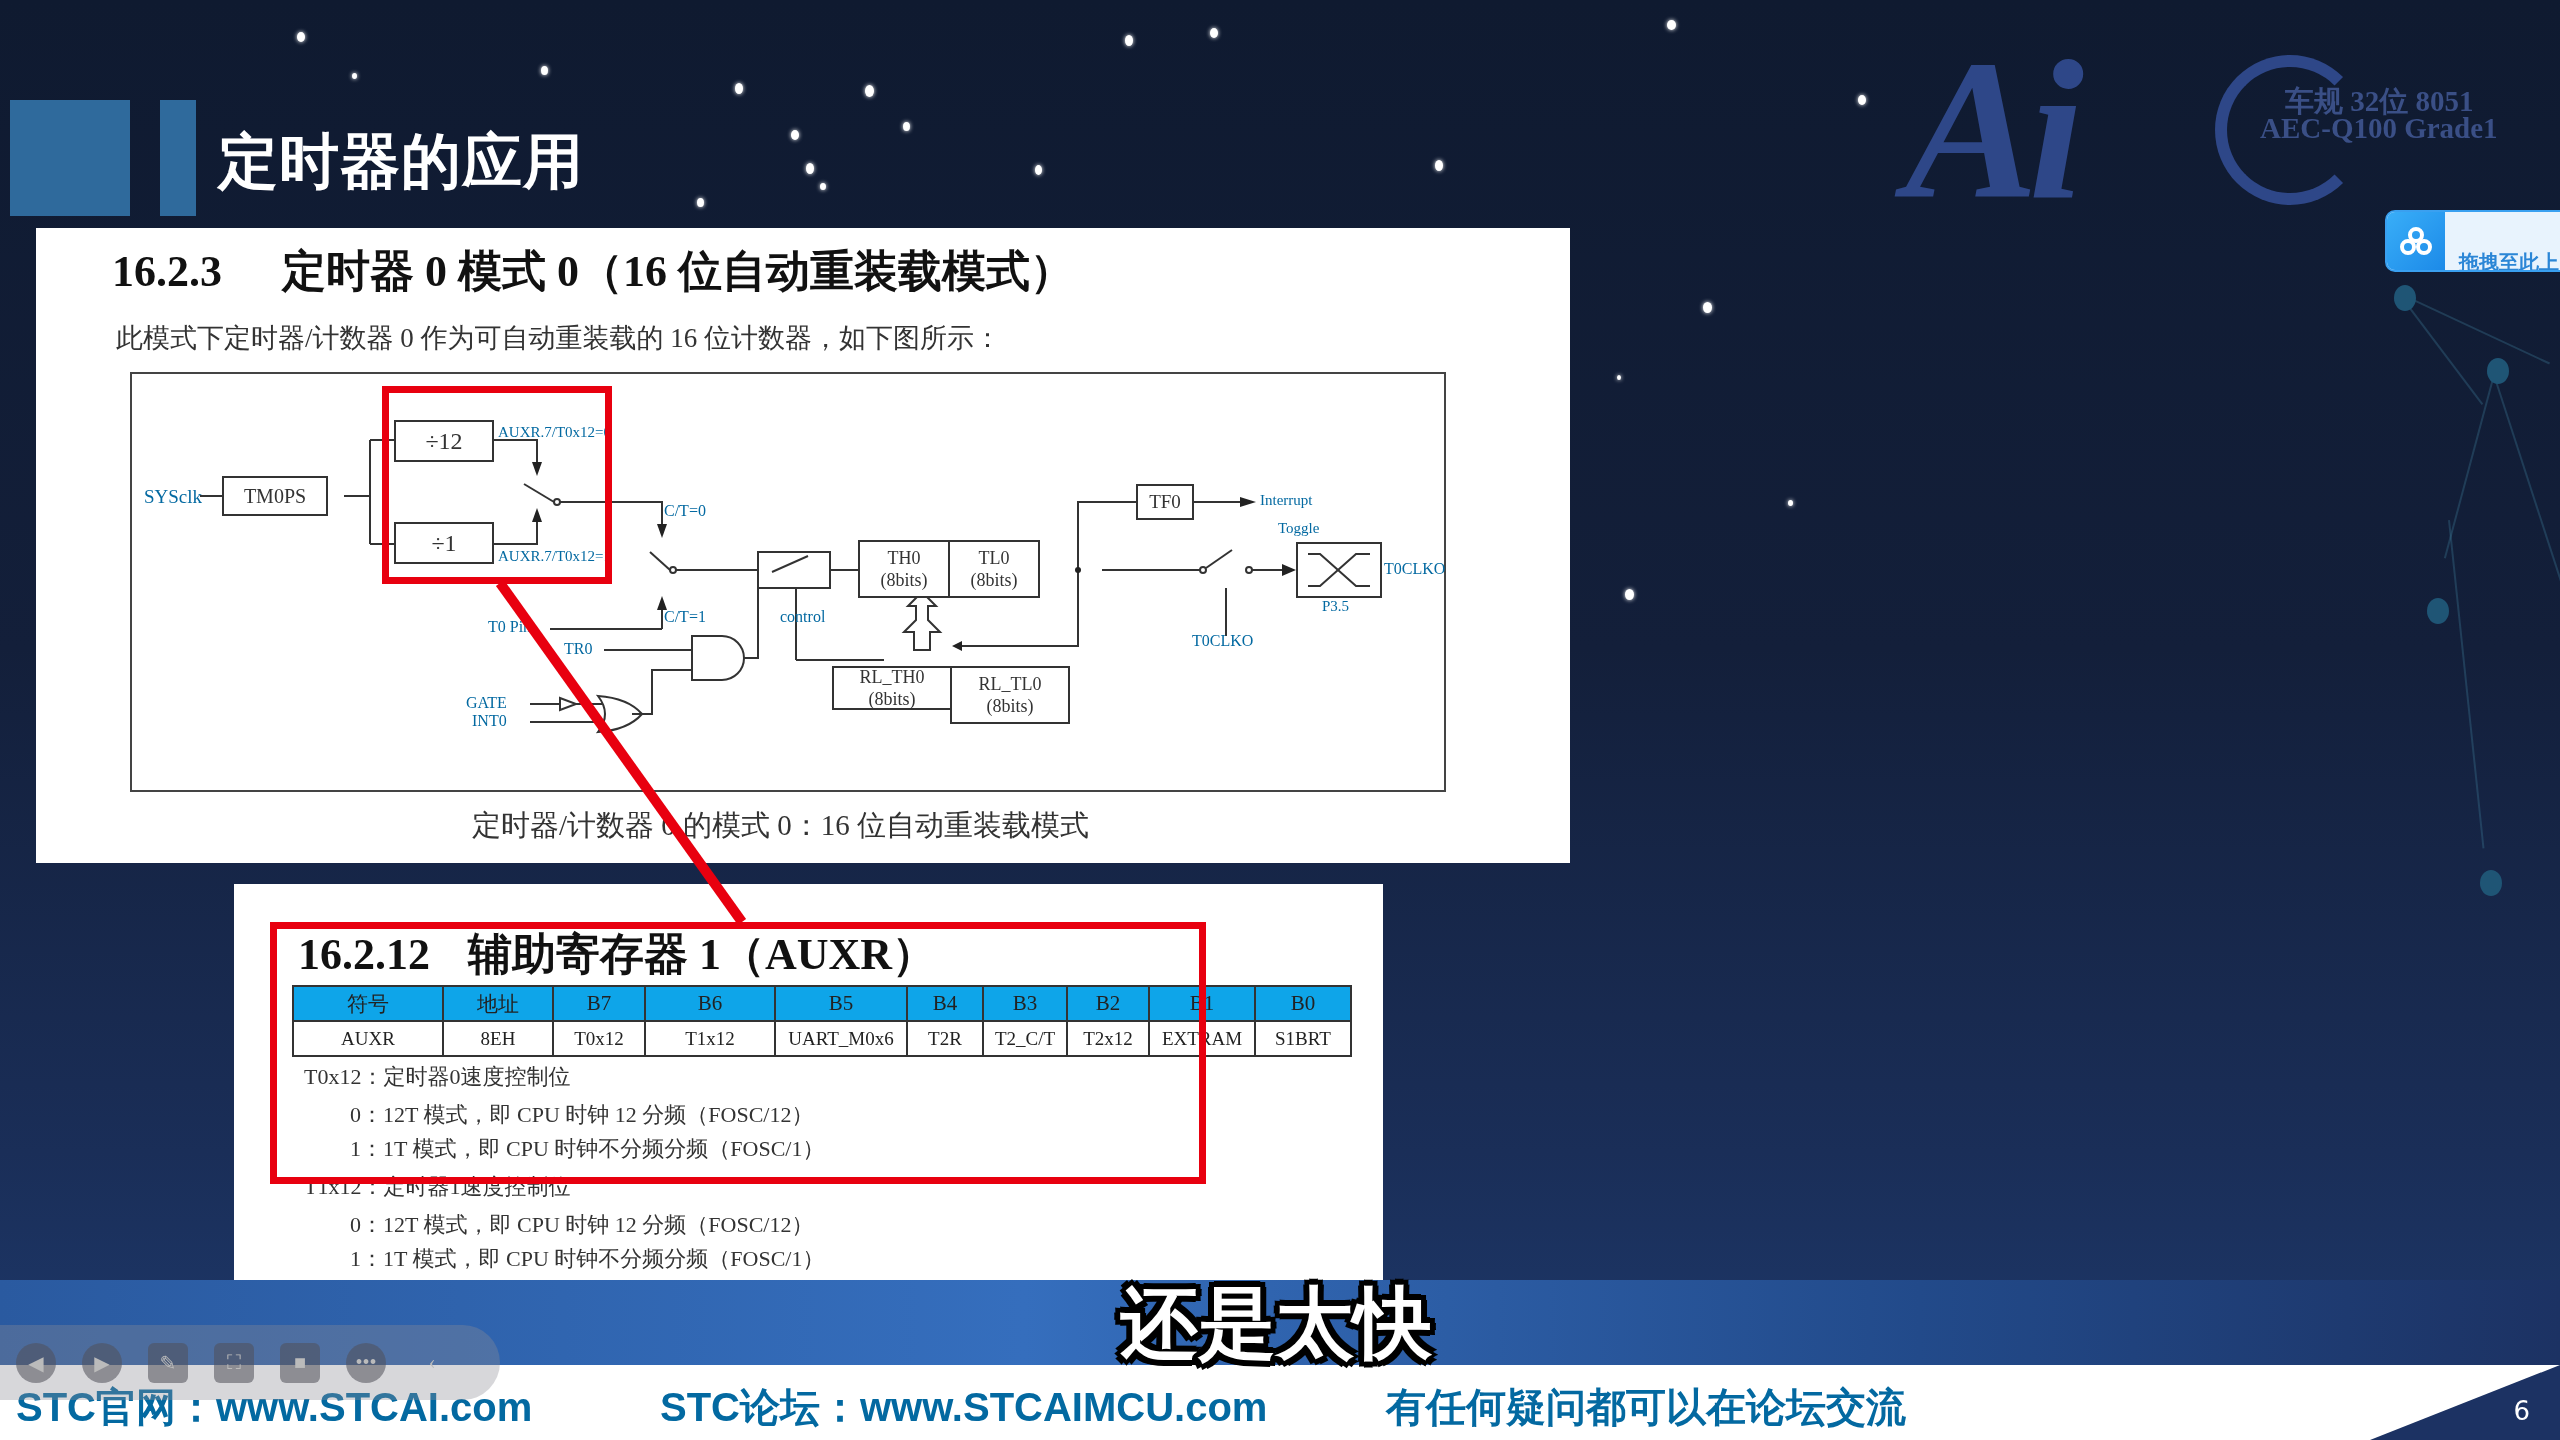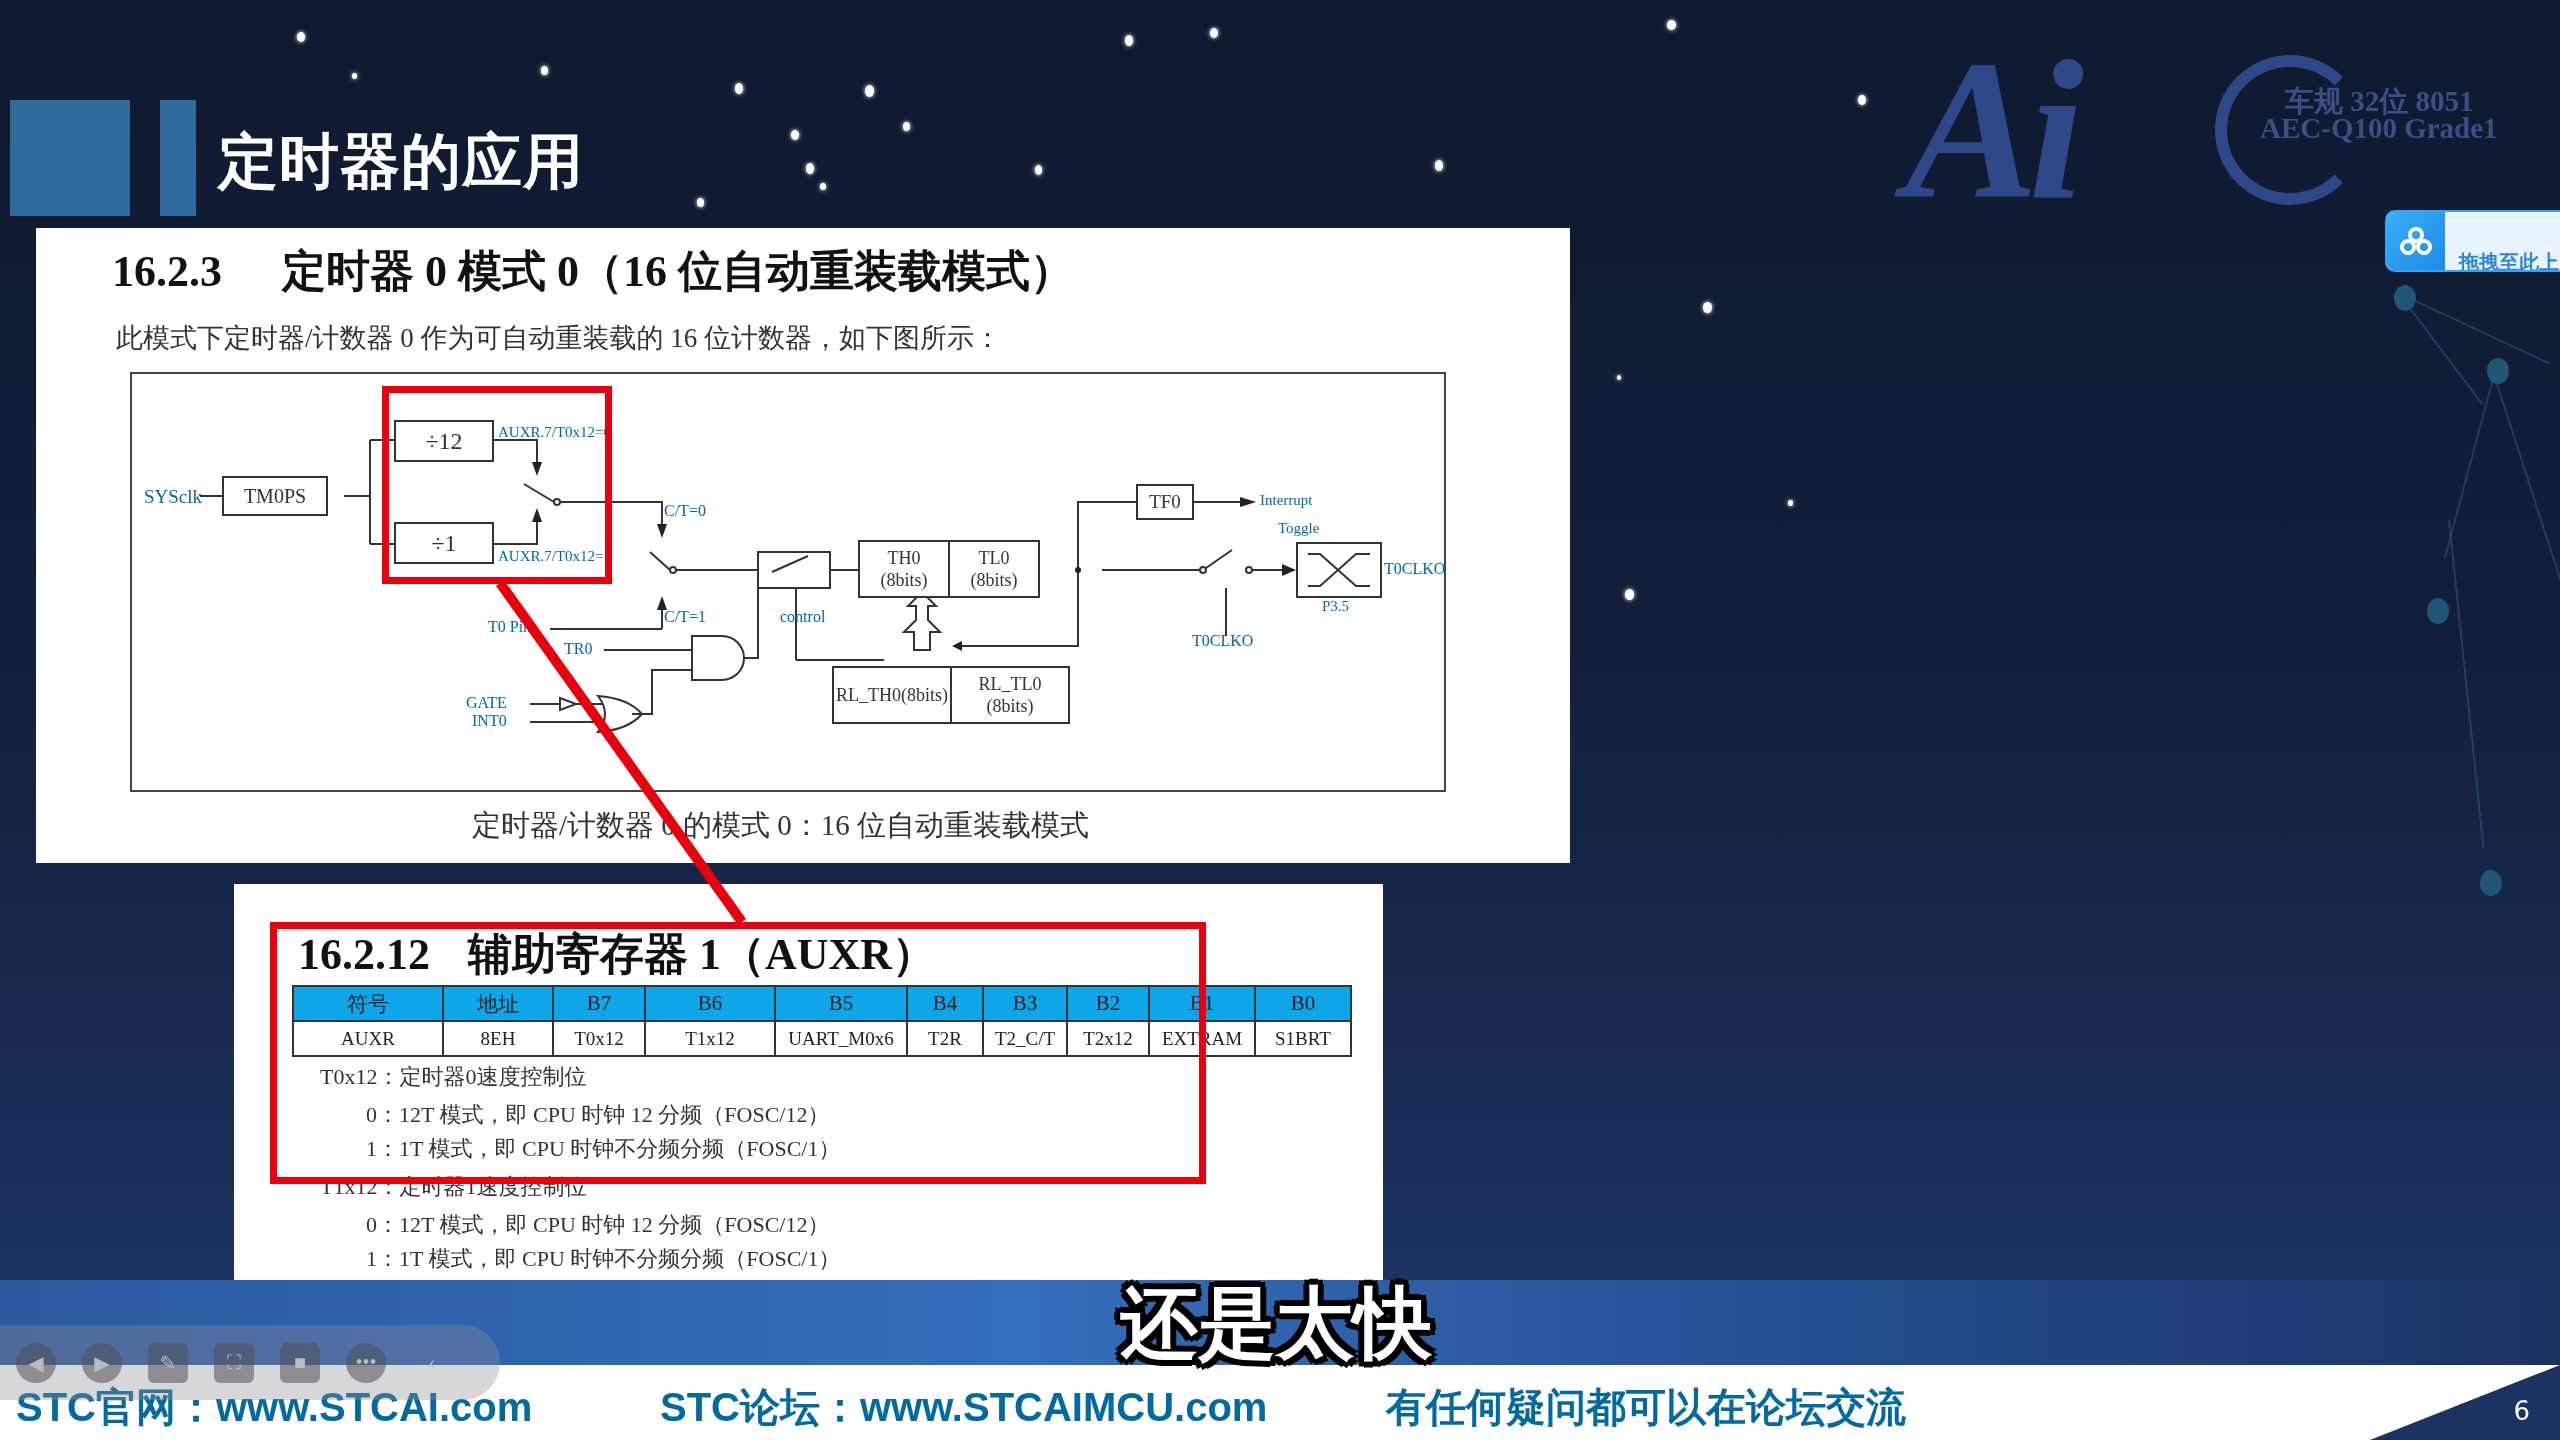--- a/index.html
+++ b/index.html
@@ -29,21 +29,21 @@
   .caption{position:absolute;left:472px;top:806px;font-size:29px;color:#333;white-space:nowrap;}
   .dlabel{position:absolute;font-size:17px;color:#0369a1;white-space:nowrap;}
   .dbox{position:absolute;border:2px solid #333;box-sizing:border-box;display:flex;align-items:center;justify-content:center;font-size:20px;color:#333;text-align:center;line-height:22px;background:#fff;}
   .redbox{position:absolute;border:7px solid #e8000f;box-sizing:border-box;}
   .doc2{left:234px;top:884px;width:1149px;height:446px;}
   .h2{position:absolute;left:298px;top:925px;font-size:44px;font-weight:bold;color:#111;white-space:nowrap;}
   .h2 .num{margin-right:38px;}
   table.reg{position:absolute;left:292px;top:985px;border-collapse:collapse;font-size:19px;color:#222;}
   table.reg td{border:2px solid #333;text-align:center;height:33px;padding:0 4px;}
   table.reg tr.hdr td{background:#0ea5e9;font-size:21px;}
-  .desc{position:absolute;font-size:22px;color:#333;white-space:nowrap;margin-left:16px;}
+  .desc{position:absolute;font-size:22px;color:#333;white-space:nowrap;}
   .stripe{left:0;top:1280px;width:2560px;height:85px;background:linear-gradient(90deg,#2a5aa0 0%,#356ebd 40%,#224a8a 75%,#1c3263 100%);}
   .footer{left:0;top:1365px;width:2560px;height:75px;background:#fff;}
   .foot-tri{position:absolute;right:0;bottom:0;width:0;height:0;border-style:solid;border-width:0 0 75px 190px;border-color:transparent transparent #1c3263 transparent;}
   .foot-txt{position:absolute;top:1380px;font-family:Liberation Sans, sans-serif;font-weight:bold;font-size:40px;color:#0369a1;white-space:nowrap;}
   .pagenum{position:absolute;right:30px;top:1396px;font-family:"DejaVu Sans",sans-serif;font-size:26px;color:#fff;}
   .subtitle{position:absolute;left:1120px;top:1272px;font-family:"DejaVu Sans",sans-serif;font-weight:bold;font-size:78px;color:#fff;white-space:nowrap;
     text-shadow:-5px -5px 0 #000,5px -5px 0 #000,-5px 5px 0 #000,5px 5px 0 #000,0 6px 0 #000,0 -6px 0 #000,6px 0 0 #000,-6px 0 0 #000;}
   .toolbar{position:absolute;left:-20px;top:1325px;width:520px;height:75px;border-radius:0 38px 38px 0;background:rgba(140,140,150,0.35);display:flex;align-items:center;gap:26px;padding-left:36px;box-sizing:border-box;}
   .tb-btn{width:40px;height:40px;border-radius:50%;background:rgba(80,80,90,0.55);display:flex;align-items:center;justify-content:center;color:#bbb;font-size:20px;}
   .tb-btn.sq{border-radius:6px;}
@@ -186,21 +186,21 @@
   <div class="dlabel" style="left:334px;top:320px;font-size:16px">GATE</div>
   <div class="dlabel" style="left:340px;top:338px;font-size:16px">INT0</div>
   <div class="dbox" style="left:726px;top:166px;width:92px;height:58px;font-size:18px;flex-direction:column">
     <span>TH0</span>
       <span>(8bits)</span>
   </div>
   <div class="dbox" style="left:816px;top:166px;width:92px;height:58px;font-size:18px;flex-direction:column">
     <span>TL0</span>
       <span>(8bits)</span>
   </div>
-  <div class="dbox" style="left:700px;top:292px;width:120px;height:58px;font-size:18px;flex-direction:row">
+  <div class="dbox" style="left:700px;top:292px;width:120px;height:44px;font-size:18px;flex-direction:column">
     <span>RL_TH0</span>
       <span>(8bits)</span>
   </div>
   <div class="dbox" style="left:818px;top:292px;width:120px;height:58px;font-size:18px;flex-direction:column">
     <span>RL_TL0</span>
       <span>(8bits)</span>
   </div>
   <div class="dbox" style="left:1004px;top:110px;width:58px;height:36px;font-size:19px">TF0</div>
   <div class="dlabel" style="left:1128px;top:118px;font-size:15px">Interrupt</div>
   <div class="dlabel" style="left:1146px;top:146px;font-size:15px">Toggle</div>

